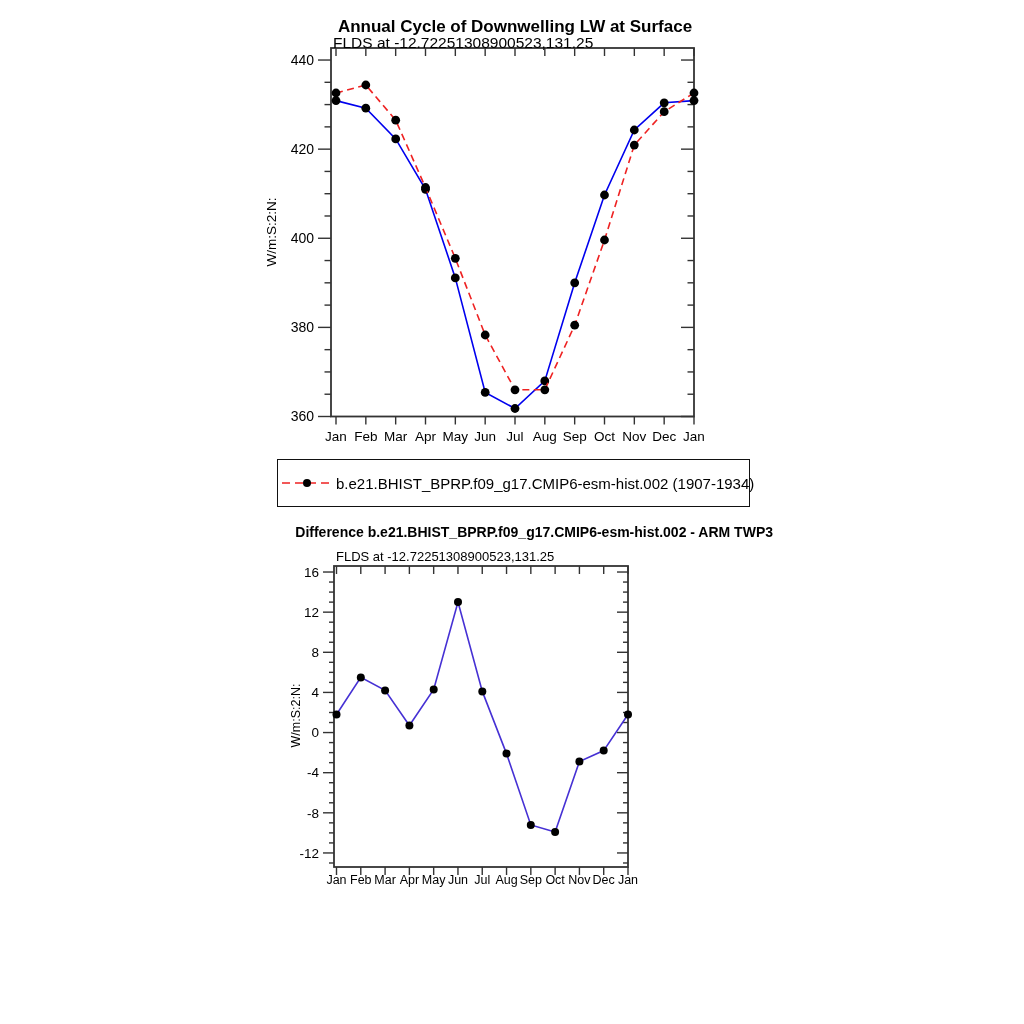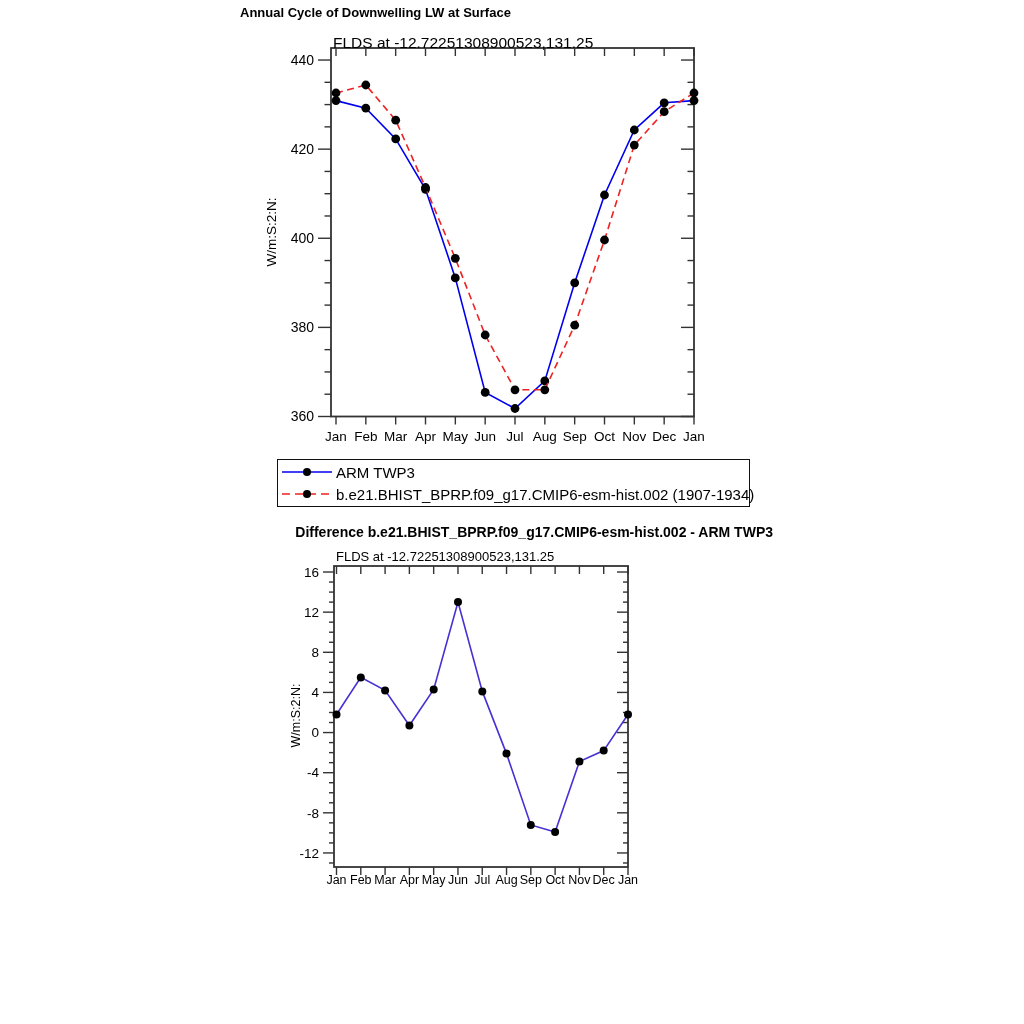--- a/index.html
+++ b/index.html
@@ -1,21 +1,21 @@
 <!DOCTYPE html>
 <html><head>
 <meta charset="utf-8">
 <style>
   html,body{margin:0;padding:0;background:#ffffff;}
   body{width:1024px;height:1024px;position:relative;overflow:hidden;
        font-family:"Liberation Sans",sans-serif;color:#000;}
   .page{position:absolute;left:0;top:0;width:1024px;height:1024px;background:#fff;}
   #plot-svg{position:absolute;left:0;top:0;}
   .abs{position:absolute;white-space:nowrap;}
-  .title1{left:240px;top:5px;width:550px;font-size:13px;font-weight:bold;}
+  .title1{left:240px;top:17px;width:550px;text-align:center;font-size:17px;font-weight:bold;}
   .subtitle1{left:333px;top:34px;font-size:15.5px;}
   .title2{left:173px;top:524px;width:600px;text-align:right;font-size:14px;font-weight:bold;}
   .subtitle2{left:336px;top:549px;font-size:13px;}
   .ylabel1{left:198px;top:223px;width:150px;height:18px;text-align:center;font-size:13.5px;
            transform:rotate(-90deg);}
   .ylabel2{left:222px;top:707px;width:150px;height:17px;text-align:center;font-size:12.5px;
            transform:rotate(-90deg);}
   .legend{left:277px;top:459px;width:468px;height:44px;border:1.5px solid #111;background:#fff;
           display:flex;flex-direction:column;justify-content:space-around;padding:1px 0 1px 3px;}
   .legend-row{display:flex;align-items:center;height:21px;}
@@ -259,27 +259,20 @@
       <circle cx="628.0" cy="714.5" r="4" fill="#000000"></circle>
     </svg>
 
   <div class="abs title1">Annual Cycle of Downwelling LW at Surface</div>
   <div class="abs subtitle1">FLDS at -12.72251308900523,131.25</div>
   <div class="abs ylabel1">W/m:S:2:N:</div>
 
   <div class="abs legend">
     <div class="legend-row">
       <svg width="52" height="12">
-        <line x1="1" y1="6" x2="51" y2="6" stroke-width="1.6" stroke="#0000ee"></line>
-        <circle cx="26" cy="6" r="4" fill="#000000"></circle>
-      </svg>
-      <span class="legend-label">ARM TWP3</span>
-    </div>
-    <div class="legend-row">
-      <svg width="52" height="12">
         <line x1="1" y1="6" x2="51" y2="6" stroke-width="1.6" stroke="#ee2222" stroke-dasharray="8 5"></line>
         <circle cx="26" cy="6" r="4" fill="#000000"></circle>
       </svg>
       <span class="legend-label">b.e21.BHIST_BPRP.f09_g17.CMIP6-esm-hist.002 (1907-1934)</span>
     </div>
   </div>
 
   <div class="abs title2">Difference b.e21.BHIST_BPRP.f09_g17.CMIP6-esm-hist.002 - ARM TWP3</div>
   <div class="abs subtitle2">FLDS at -12.72251308900523,131.25</div>
   <div class="abs ylabel2">W/m:S:2:N:</div>

